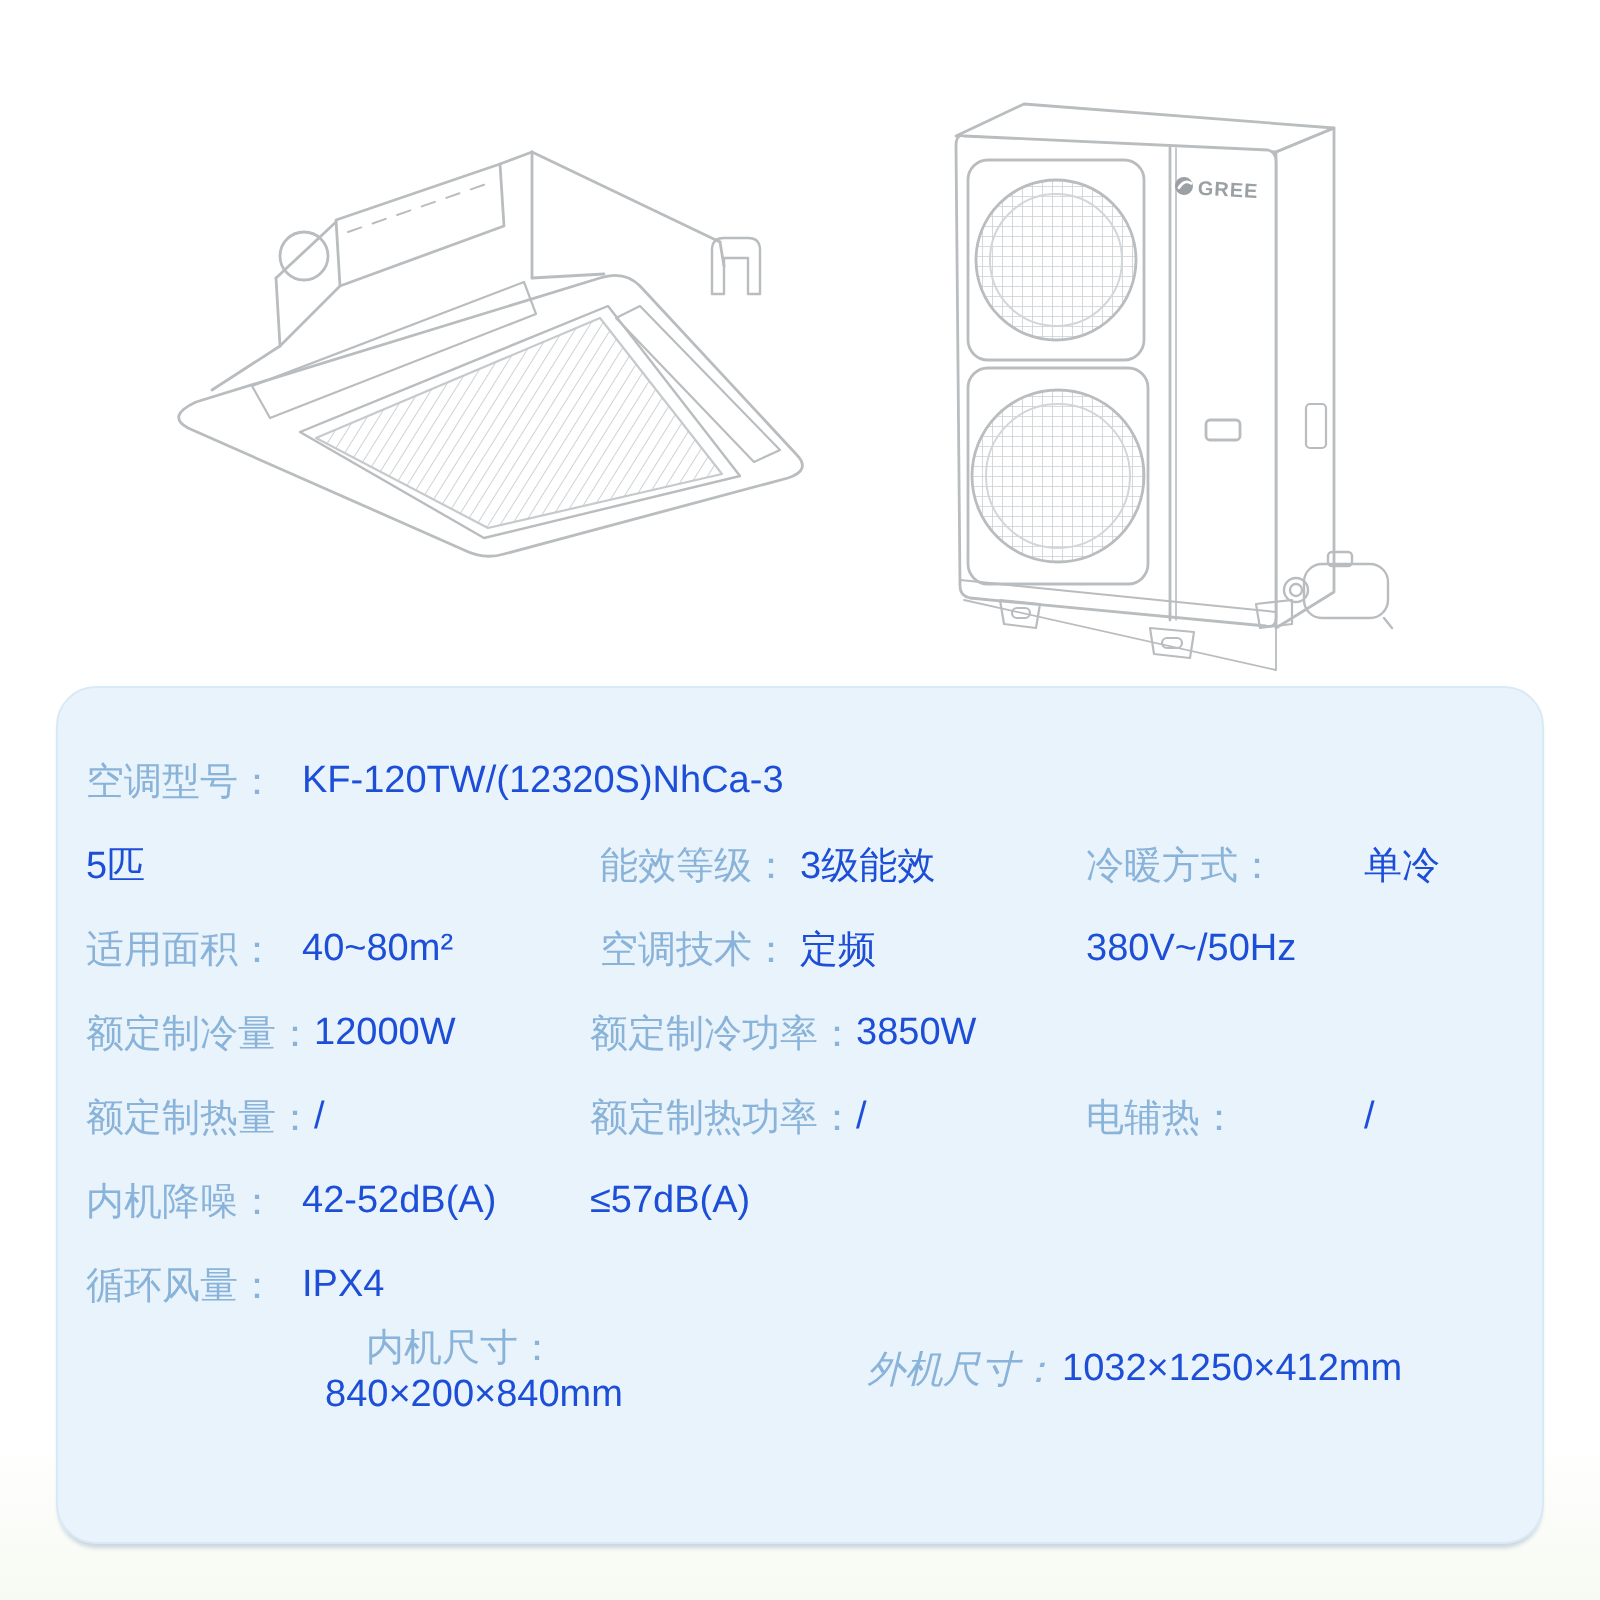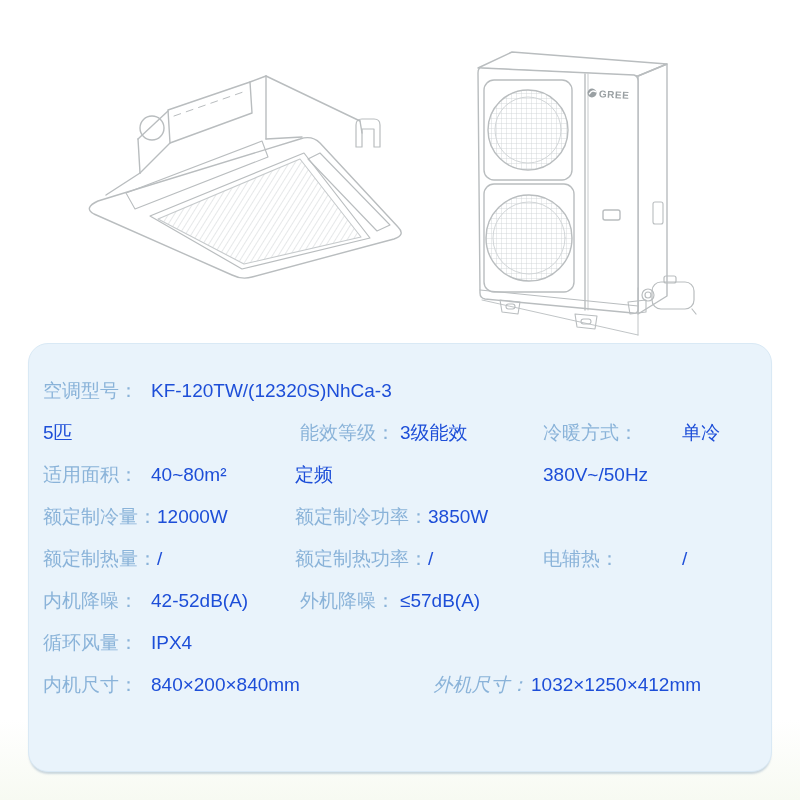--- a/index.html
+++ b/index.html
@@ -30,21 +30,21 @@
   .lbl{color:#8ab3d9;}
   .val{color:#1d4ed8;}
   .c1{width:252px;}
   .c2{width:248px;text-align:center;}
   .c3{flex:1;gap:34px;}
   .c1 .lbl{min-width:108px;}
   .c2 .lbl{min-width:105px;}
   .c3 .lbl{min-width:105px;}
   .cell-full{width:auto;}
   .cell-full .lbl{min-width:108px;}
-  .r-dims .c1{width:388px;}
+  .r-dims .c1{width:388px;flex-direction:column;}
   .r-dims .c2{flex:1;width:auto;}
   .r-dims .c2 .lbl{min-width:100px;font-style:italic;}
 </style>
 </head>
 <body>
 
 <div class="stage">
 
   <svg class="illu illu-indoor" viewBox="0 0 390 290" fill="none" stroke="#b9bdbf" stroke-width="1.4" stroke-linejoin="round" stroke-linecap="round">
     <defs>
@@ -161,20 +161,21 @@
         <span class="val">单冷</span>
       </div>
     </div>
 
     <div class="row">
       <div class="cell c1">
         <span class="lbl">适用面积：</span>
         <span class="val">40~80m²</span>
       </div>
       <div class="cell c2">
+        <span class="lbl">空调技术：</span>
         <span class="val">定频</span>
       </div>
       <div class="cell c3">
         <span class="val">380V~/50Hz</span>
       </div>
     </div>
 
     <div class="row">
       <div class="cell c1">
         <span class="lbl">额定制冷量：</span>
@@ -200,21 +201,20 @@
         <span class="val">/</span>
       </div>
     </div>
 
     <div class="row">
       <div class="cell c1">
         <span class="lbl">内机降噪：</span>
         <span class="val">42-52dB(A)</span>
       </div>
       <div class="cell c2">
-        <span class="lbl">外机降噪：</span>
         <span class="val">≤57dB(A)</span>
       </div>
     </div>
 
 
     <div class="row">
       <div class="cell c1">
         <span class="lbl">循环风量：</span>
         <span class="val">IPX4</span>
       </div>

